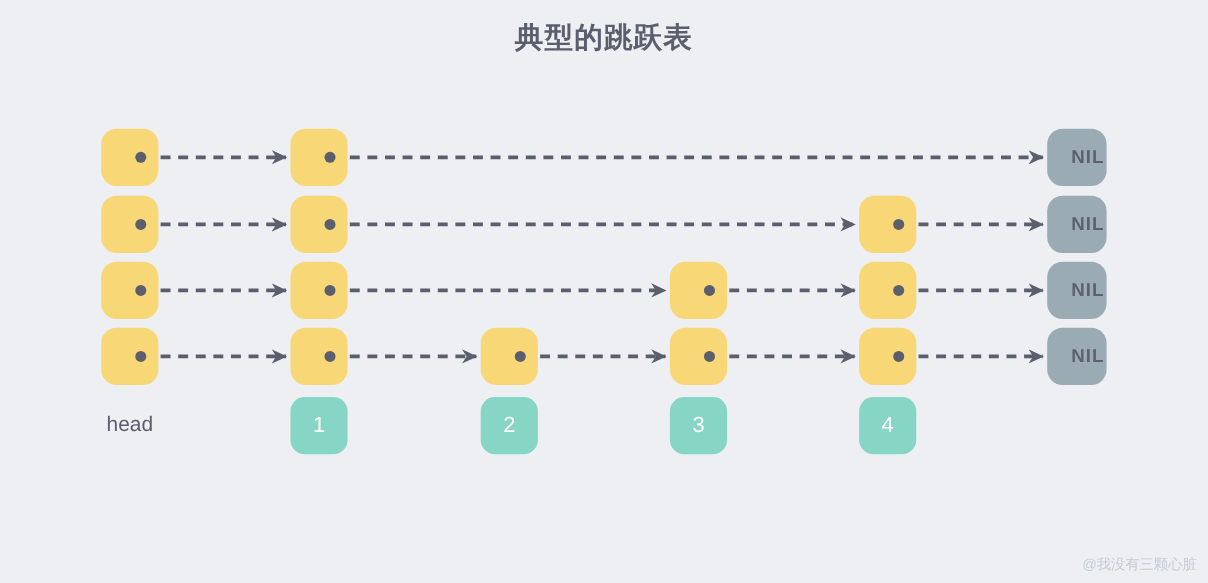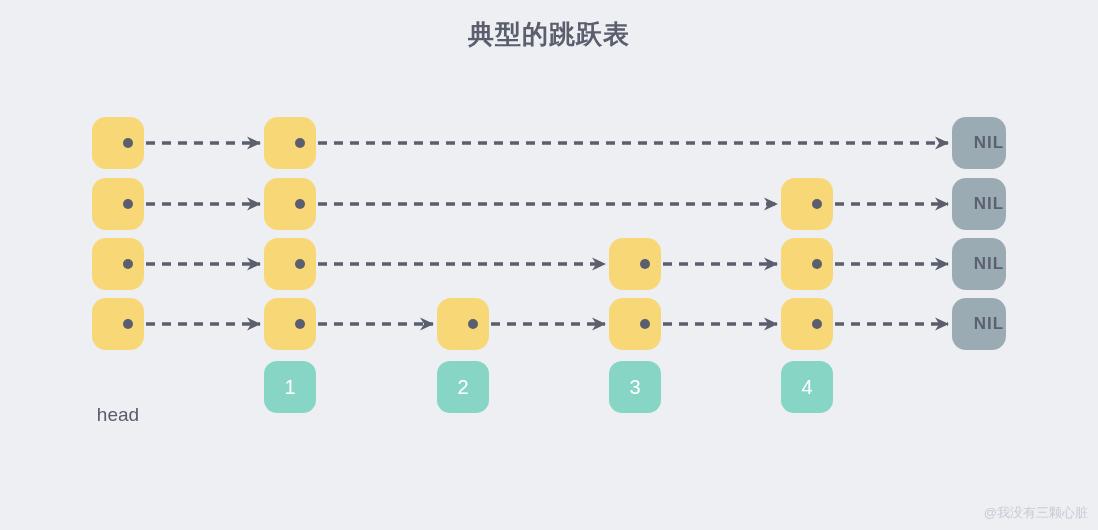--- a/index.html
+++ b/index.html
@@ -174,16 +174,16 @@
       <div class="node data-node" style="left: 781px; top: 298px; width: 52px; height: 52px;">
         <span class="dot"></span>
       </div>
       <div class="node nil-node" style="left: 952px; top: 298px; width: 54px; height: 52px;">NIL</div>
       <div class="index-box" style="left: 264px; top: 361px; width: 52px; height: 52px;">1</div>
       <div class="index-box" style="left: 437px; top: 361px; width: 52px; height: 52px;">2</div>
       <div class="index-box" style="left: 609px; top: 361px; width: 52px; height: 52px;">3</div>
       <div class="index-box" style="left: 781px; top: 361px; width: 52px; height: 52px;">4</div>
     </div>
 
-  <div class="head-label" style="left: 88px; top: 376px; width: 60px; margin-top: 28px;">head</div>
+  <div class="head-label" style="left: 88px; top: 376px; width: 60px;">head</div>
 
   <div class="watermark">@我没有三颗心脏</div>
 </div>
 
 </body></html>

